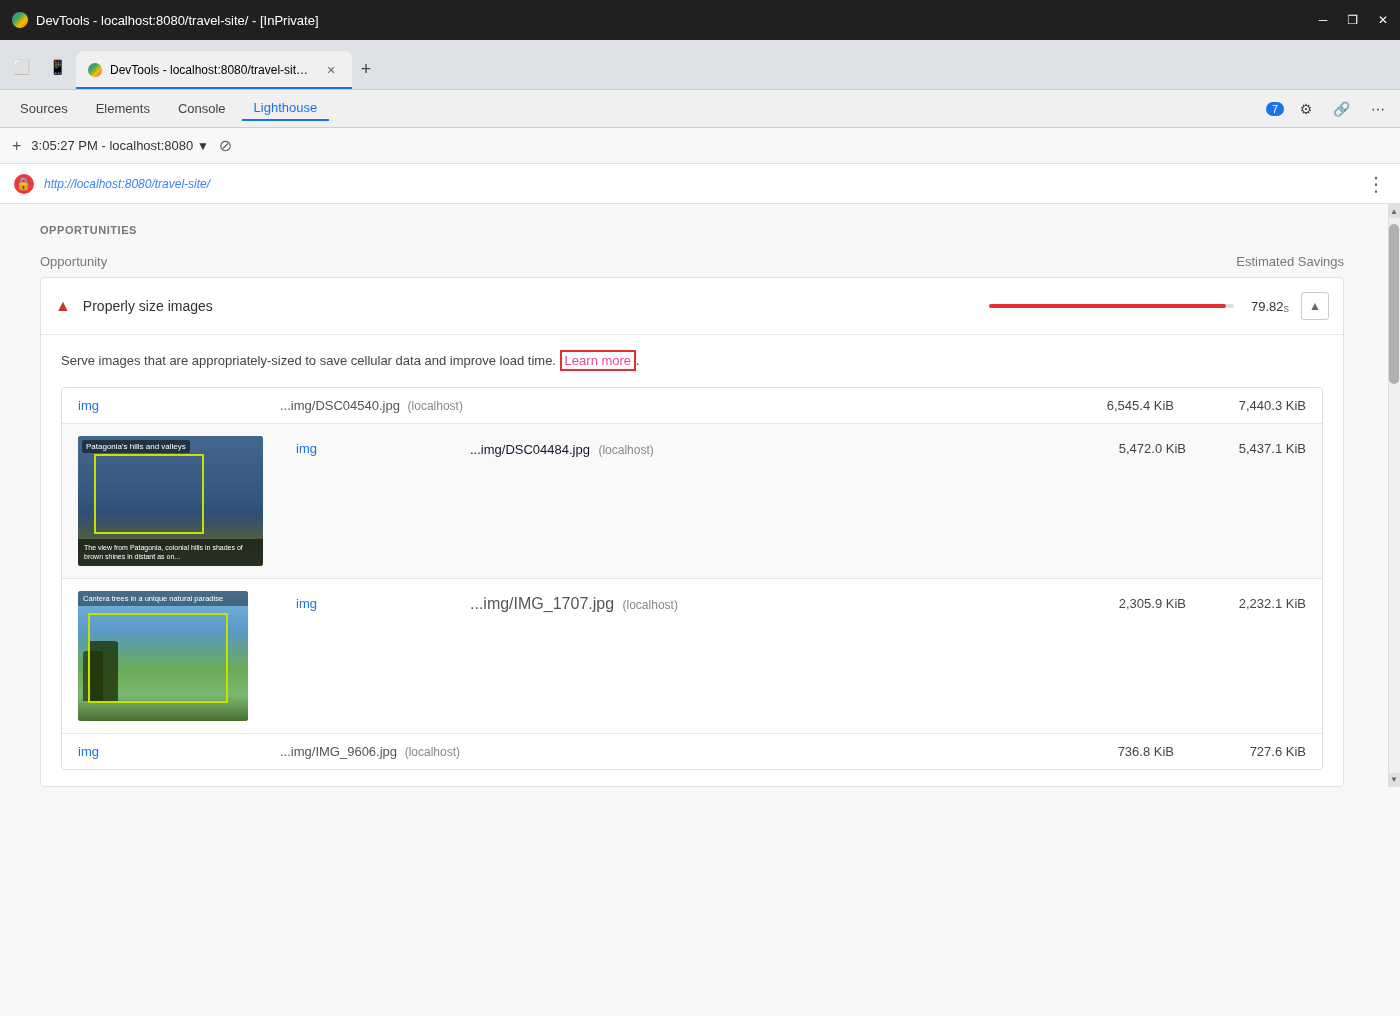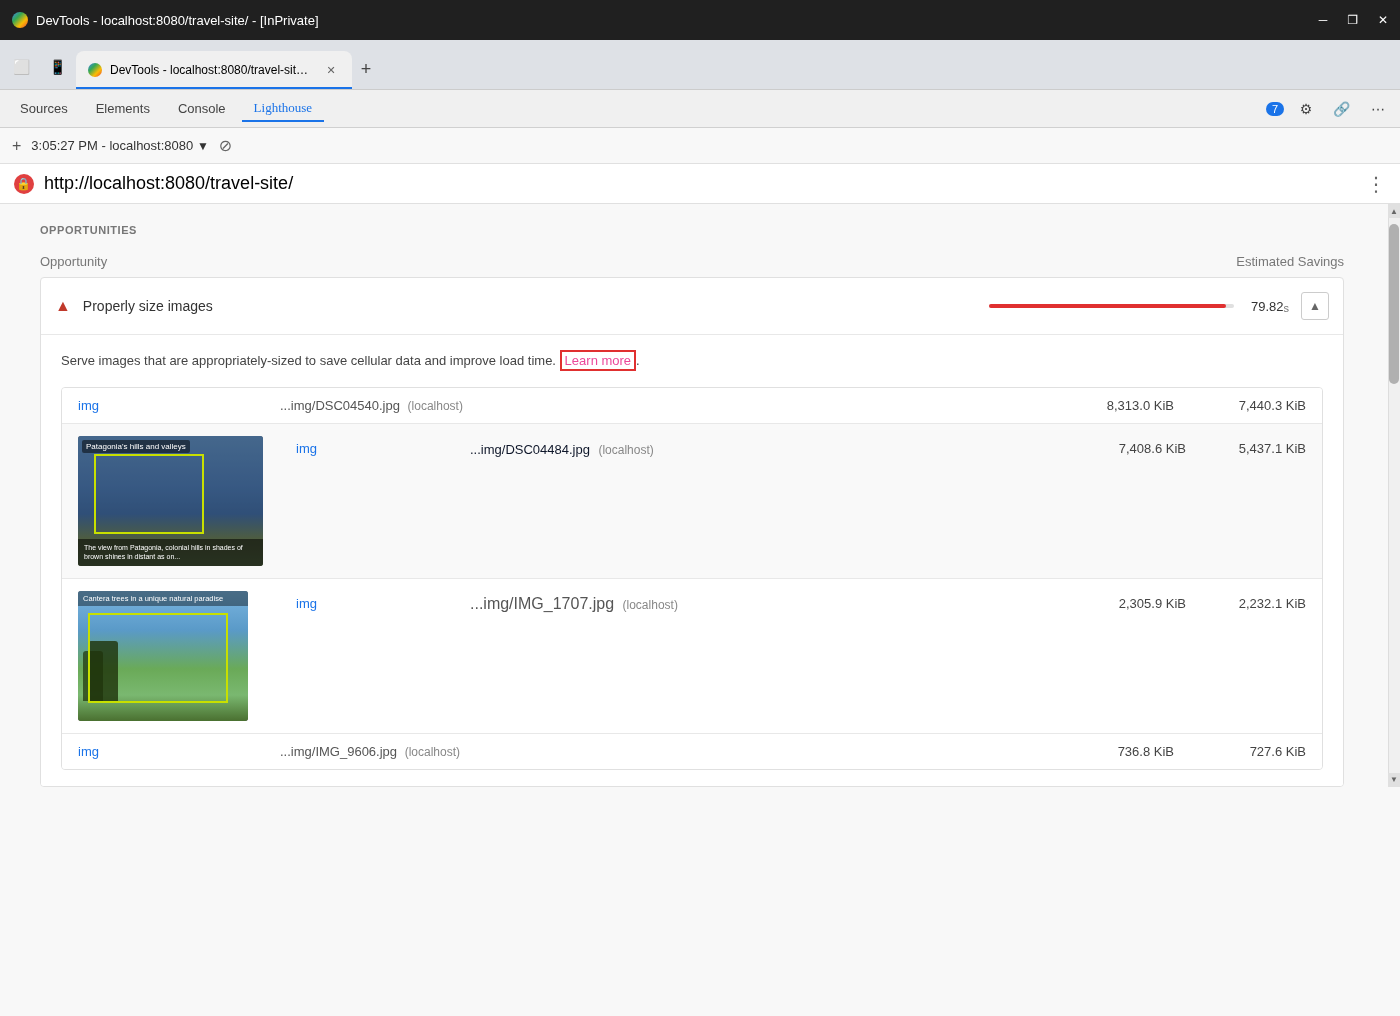--- a/index.html
+++ b/index.html
@@ -43,21 +43,21 @@
     .devtools-nav {
       background: #f0f0f0;
       height: 38px;
       display: flex;
       align-items: center;
       padding: 0 8px;
       border-bottom: 1px solid #d0d0d0;
       gap: 4px;
     }
     .nav-item { padding: 4px 12px; font-size: 13px; color: #444; cursor: pointer; border-radius: 4px; white-space: nowrap; }
-    .nav-item.active { color: #1a73e8; border-bottom: 2px solid #1a73e8; border-radius: 0; font-family: Liberation Serif, serif; }
+    .nav-item.active { color: #1a73e8; border-bottom: 2px solid #1a73e8; border-radius: 0; }
     .nav-right { margin-left: auto; display: flex; align-items: center; gap: 8px; }
     .nav-btn { width: 28px; height: 28px; border-radius: 4px; display: flex; align-items: center; justify-content: center; font-size: 14px; color: #444; cursor: pointer; }
     .badge { background: #1a73e8; color: #fff; border-radius: 10px; padding: 1px 6px; font-size: 11px; }
 
     
     .address-bar {
       background: #f8f8f8;
       height: 36px;
       display: flex;
       align-items: center;
@@ -72,21 +72,21 @@
     .url-bar {
       background: #fff;
       height: 40px;
       display: flex;
       align-items: center;
       padding: 0 14px;
       border-bottom: 1px solid #e0e0e0;
       gap: 10px;
     }
     .url-icon { width: 20px; height: 20px; background: #e04040; border-radius: 50%; display: flex; align-items: center; justify-content: center; color: #fff; font-size: 12px; }
-    .url-text { font-size: 18px; color: #000000; }
+    .url-text { font-size: 12px; color: #3b82f6; font-style: italic; }
     .url-more { margin-left: auto; color: #666; font-size: 20px; cursor: pointer; }
 
     
     .main-content {
       background: #f8f8f8;
       height: calc(1016px - 40px - 50px - 38px - 36px - 40px);
       overflow-y: auto;
       position: relative;
       padding: 20px 40px 0 40px;
     }
@@ -333,21 +333,21 @@
 
         <div class="resource-table">
 
 
           <div class="table-row">
             <div class="simple-row-label">img</div>
             <div class="simple-row-url">
               <span>...img/DSC04540.jpg</span>
               <span style="color:#888;font-size:12px;margin-left:4px;">(localhost)</span>
             </div>
-            <div class="row-resource">8,313.0 KiB</div>
+            <div class="row-resource">6,545.4 KiB</div>
             <div class="row-potential">7,440.3 KiB</div>
           </div>
 
           <div class="table-row has-thumb" style="background:#f9f9f9;align-items:flex-start;padding:12px 16px;">
             <div class="row-thumb-col">
               <div class="row-thumb">
                 <div class="thumb-inner">
                   <div class="thumb-overlay"></div>
                   <div class="thumb-text">Patagonia's hills and valleys</div>
                   <div class="thumb-yellow-rect"></div>
@@ -355,21 +355,21 @@
                 </div>
               </div>
             </div>
             <div style="flex:1;padding-top:4px;">
               <div style="display:flex;align-items:center;margin-bottom:10px;">
                 <span class="row-img-label" style="width:190px;min-width:190px;padding-left:16px;">img</span>
                 <div style="flex:1;">
                   <span style="font-size:13px;color:#0f172a;text-align:center;">...img/DSC04484.jpg</span>
                   <span style="color:#888;font-size:12px;margin-left:4px;">(localhost)</span>
                 </div>
-                <div class="row-resource">7,408.6 KiB</div>
+                <div class="row-resource">5,472.0 KiB</div>
                 <div class="row-potential">5,437.1 KiB</div>
               </div>
             </div>
           </div>
 
           <div class="table-row has-thumb" style="align-items:flex-start;padding:12px 16px;">
             <div class="row-thumb-col">
               <div class="row-thumb" style="width:170px;height:130px;">
                 <div class="thumb-inner2">
                   <div style="position:absolute;top:0;left:0;right:0;background:rgba(0,0,0,0.4);padding:3px 5px;font-size:7.5px;color:#fff;z-index:2;">Cantera trees in a unique natural paradise</div>

